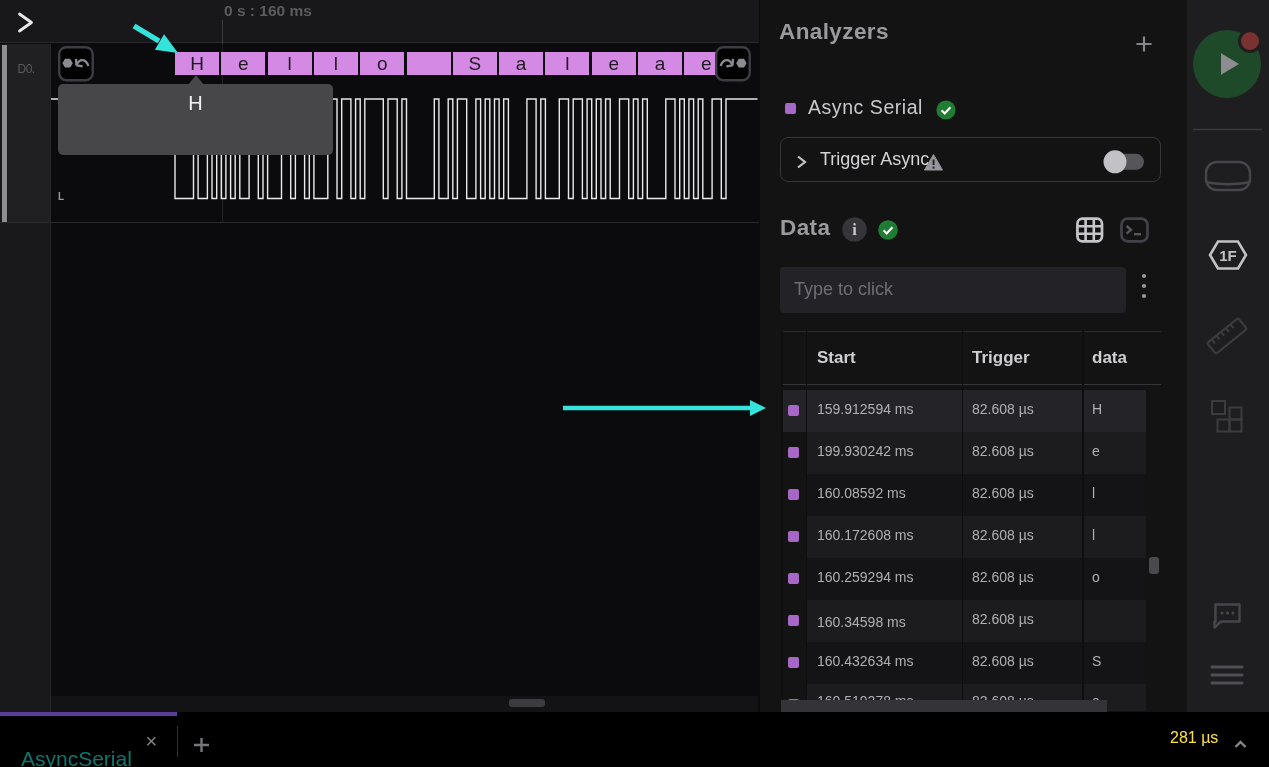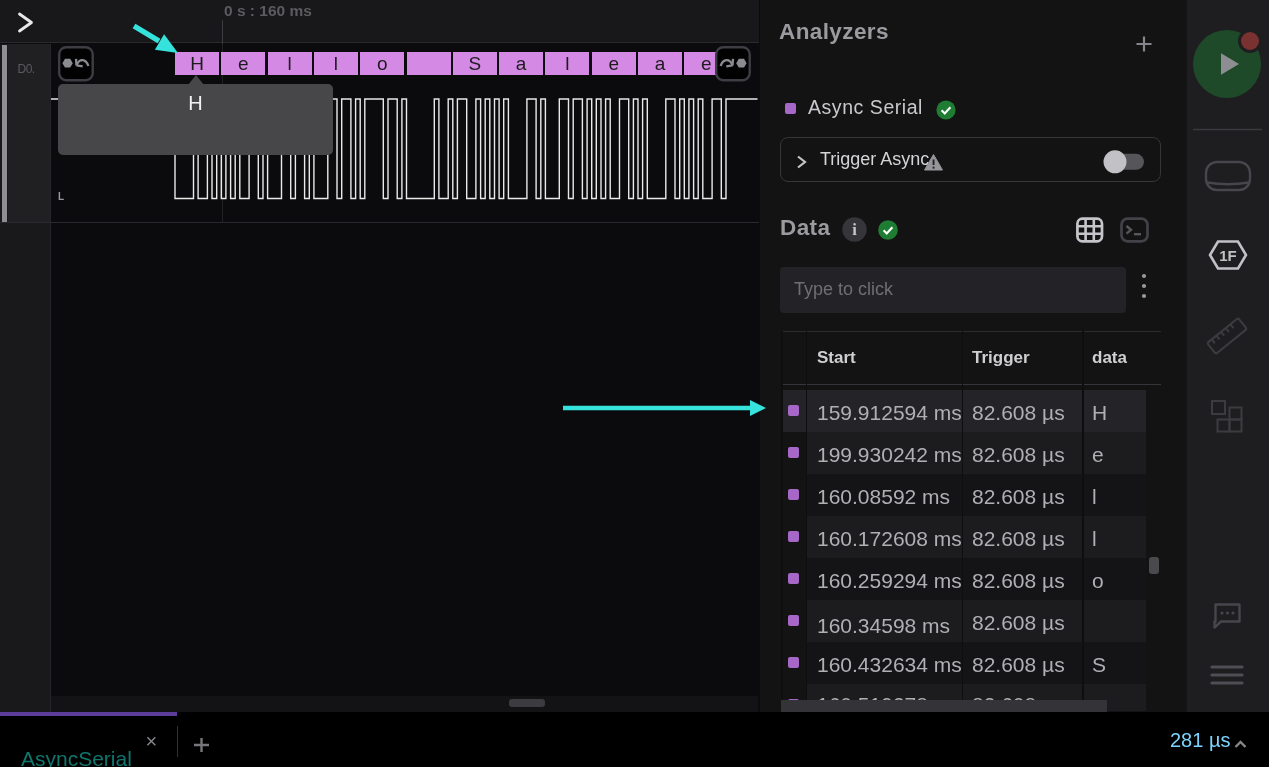--- a/index.html
+++ b/index.html
@@ -44,32 +44,32 @@
 #trigbox { position:absolute; left:780px; top:137px; width:381px; height:45px; border:1px solid #36363a; border-radius:8px; }
 #triglabel { position:absolute; left:820px; top:149px; font-size:18px; color:#d5d5d8; }
 #searchbox { position:absolute; left:780px; top:267px; width:346px; height:46px; background:#232327; border-radius:4px; }
 #searchph { position:absolute; left:794px; top:279px; font-size:18px; color:#6e6e74; }
 
 
 #tablewrap { position:absolute; left:760px; top:331px; width:427px; height:380px; overflow:hidden; }
 .tline { position:absolute; background:#2c2c30; }
 .hcell { position:absolute; top:17px; font-size:17px; font-weight:bold; color:#cfcfd2; }
 .bullet { position:absolute; left:28px; width:11px; height:11px; background:#a667c6; border-radius:2px; }
-.cell { position:absolute; font-size:21px; color:#b0b0b4; }
+.cell { position:absolute; font-size:14px; color:#b0b0b4; }
 .hline { position:absolute; background:#35353a; }
 .vline { position:absolute; width:1.5px; background:#0e0e10; }
 #hscroll { position:absolute; left:781px; top:700px; width:326px; height:11.5px; background:#333338; }
 #vscroll { position:absolute; left:1148.5px; top:557px; width:10px; height:17px; background:#4a4a4e; border-radius:3px; }
 
 
 #tabname { position:absolute; left:21px; top:727px; font-size:21px; color:#0f766e;margin-top:20px; }
 #tabx { position:absolute; left:145.5px; top:730px; font-size:20px; color:#85858a; }
 #tabdiv { position:absolute; left:177px; top:726px; width:1px; height:31px; background:#333336; }
 
-#duration { position:absolute; left:1170px; top:729px; font-size:20px; color:#7dd3fc; }
+#duration { position:absolute; left:1170px; top:729px; font-size:16px; color:#fde047; }
 </style></head>
 <body>
 <div id="app">
   <div id="topbar"></div>
   <div id="wavearea"></div>
   <div id="wavescrollstrip"></div>
   <div id="leftcol">
       <div id="chanrow"></div>
       <div id="chanstrip"></div>
     </div>

